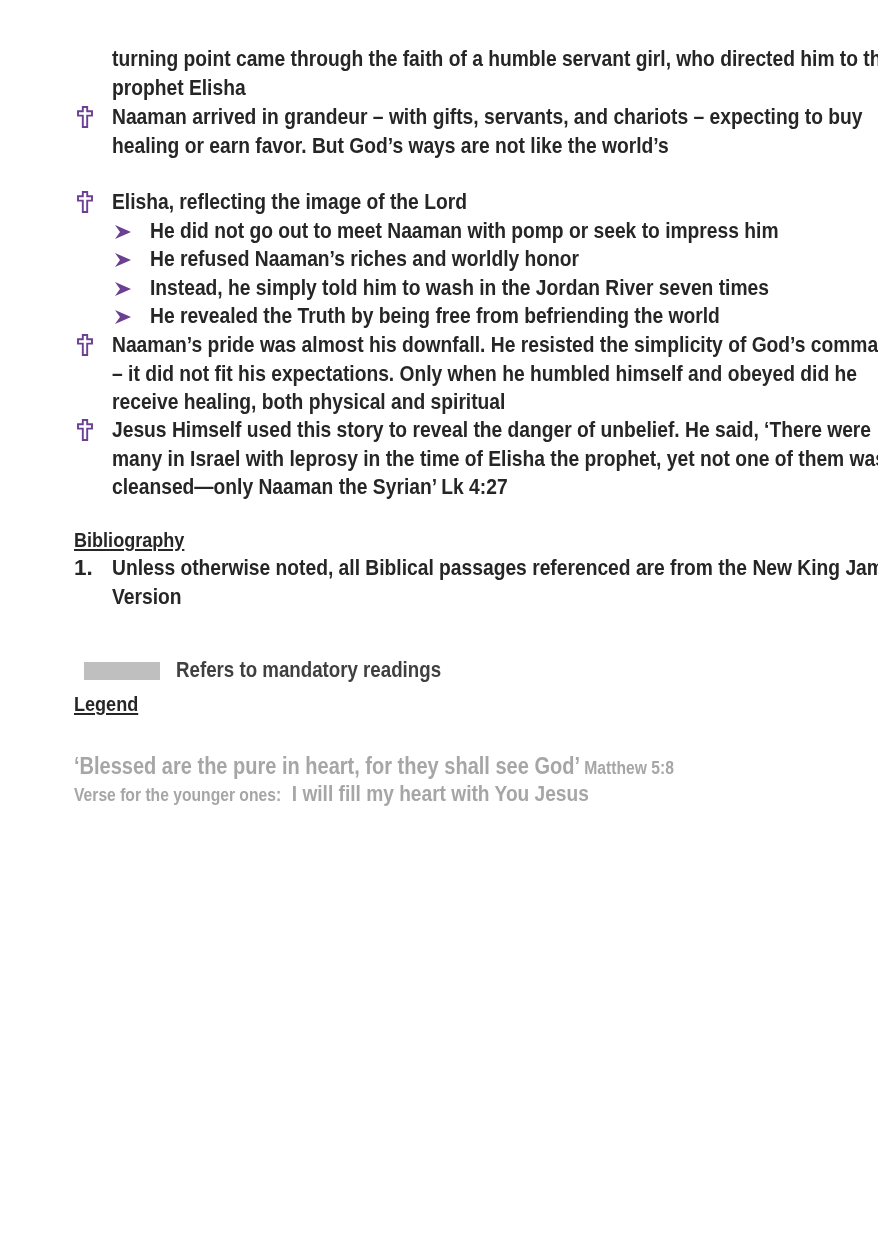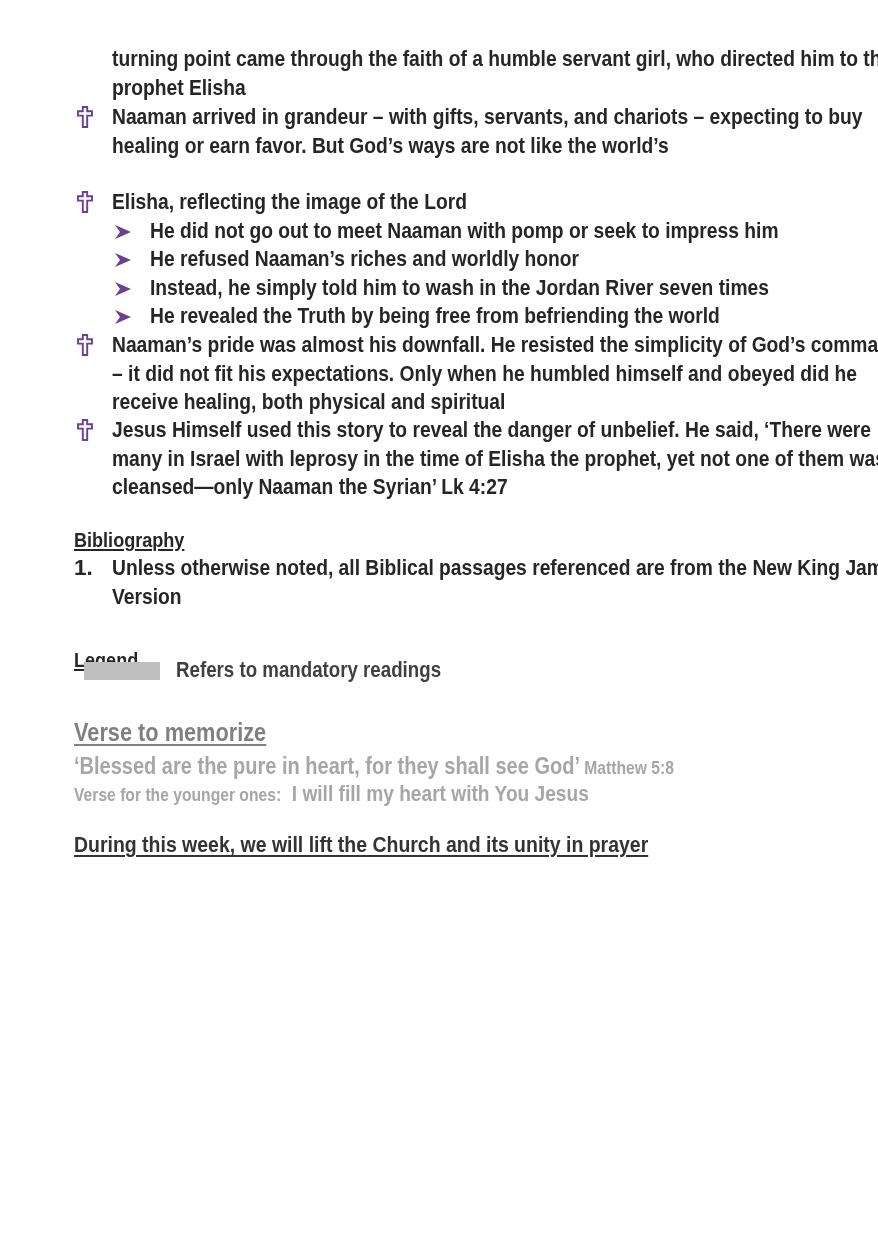--- a/index.html
+++ b/index.html
@@ -274,38 +274,32 @@
 
   <div class="abs" style="left:74px; top:528px;text-align:right;">
     <span class="sec-head">Bibliography</span>
   </div>
 
   <div class="biblio-item abs" style="left:0; top:554px; width:810px;">
     <span class="biblio-num">1.</span>
     <span class="biblio-text">Unless otherwise noted, all Biblical passages referenced are from the New King James Version</span>
   </div>
 
-  <div class="abs" style="left:74px; top:620px;margin-top:28px;">
+  <div class="abs" style="left:74px; top:664px;margin-top:28px;">
     <span class="sec-head">Legend</span>
   </div>
 
   <div class="legend-row abs" style="left:12px; top:657px; width:600px;">
     <span class="legend-swatch"></span>
     <span class="legend-label">Refers to mandatory readings</span>
   </div>
 
-  <div class="abs" style="left:74px; top:718px;">
-    <span class="verse-head">Verse to memorize</span>
-  </div>
 
   <div class="abs verse-line verse-main" style="left:74px; top:751px;">
     <span>‘Blessed are the pure in heart, for they shall see God’</span><span class="verse-ref"> Matthew 5:8</span>
   </div>
 
   <div class="abs verse-line" style="left:74px; top:781px;">
     <span class="verse-small">Verse for the younger ones:</span><span class="verse-young">&nbsp;&nbsp;I will fill my heart with You Jesus</span>
   </div>
 
-  <div class="abs" style="left:74px; top:832px;">
-    <span class="prayer-line">During this week, we will lift the Church and its unity in prayer</span>
-  </div>
 
 </div>
 
 </body></html>

